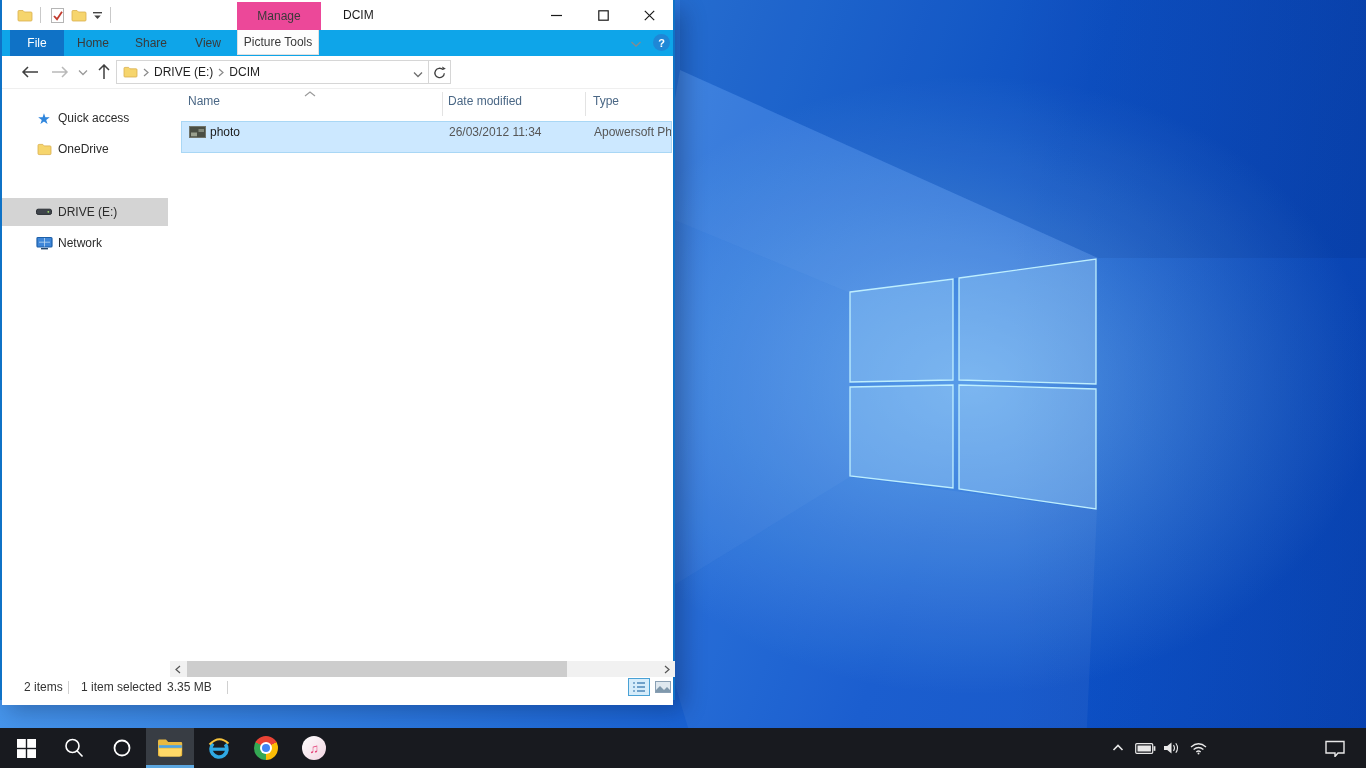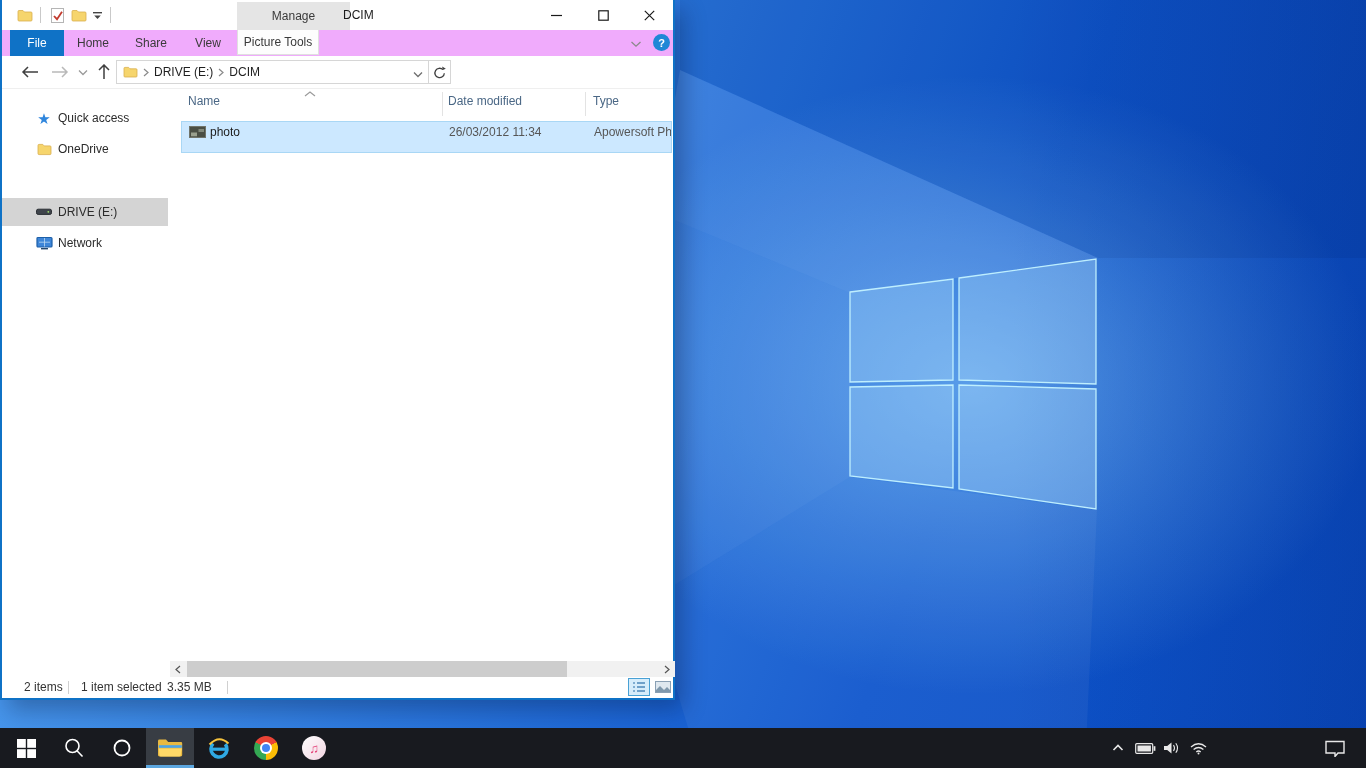--- a/index.html
+++ b/index.html
@@ -24,27 +24,27 @@
   
   .win{position:absolute;left:0;top:0;width:675px;height:700px;background:#fff;
        box-sizing:border-box;border-left:2px solid #0f72c6;border-right:2px solid #0f72c6;
        border-bottom:2px solid #0f72c6;box-shadow:8px 10px 22px rgba(0,10,40,.30);}
 
   
   .titlebar{position:absolute;left:0;top:0;right:0;height:30px;background:#fff;}
   .qat-btn{position:absolute;top:5px;width:20px;height:20px;display:flex;align-items:center;justify-content:center;}
   .qat-sep{position:absolute;top:7px;width:1px;height:16px;background:#c9c9c9;}
   .win-title{position:absolute;left:341px;top:0;height:30px;line-height:30px;color:#1a1a1a;}
-  .manage-chip{position:absolute;left:235px;top:2px;width:113px;height:28px;background:#e5e5e5;
+  .manage-chip{position:absolute;left:235px;top:2px;width:84px;height:28px;background:#ec4899;
                display:flex;align-items:center;justify-content:center;color:#3a3a3a;}
   .cap-btn{position:absolute;top:0;height:30px;width:45px;display:flex;align-items:center;justify-content:center;}
   .cap-close{width:51px;}
 
   
-  .tabsrow{position:absolute;left:0;top:30px;right:0;height:26px;background:#f0abfc;border-bottom:1px solid #e6e6e6;}
+  .tabsrow{position:absolute;left:0;top:30px;right:0;height:26px;background:#0ea5e9;border-bottom:1px solid #e6e6e6;}
   .tab{position:absolute;top:0;height:26px;display:flex;align-items:center;justify-content:center;color:#3a3a3a;}
   .tab-file{left:8px;width:54px;background:#0f72c6;color:#fff;}
   .tab-home{left:62px;width:58px;}
   .tab-share{left:120px;width:58px;}
   .tab-view{left:178px;width:56px;}
   .tab-picture{left:235px;width:82px;height:25px;background:#fdfdfd;border:1px solid #e0e0e0;border-top:none;box-sizing:border-box;}
   .ribbon-collapse{position:absolute;left:628px;top:37px;width:16px;height:12px;}
   .help-btn{position:absolute;left:651px;top:34px;width:17px;height:17px;border-radius:50%;background:#1f87d6;
             color:#fff;font-weight:bold;font-size:11px;display:flex;align-items:center;justify-content:center;}
 
@@ -79,21 +79,21 @@
   .fname{position:absolute;left:28px;top:3px;color:#1c1c1c;}
   .fdate{position:absolute;left:267px;top:3px;color:#565656;}
   .ftype{position:absolute;left:412px;top:3px;color:#565656;}
 
   
   .hscroll{position:absolute;left:168px;top:661px;width:505px;height:16px;background:#f1f1f1;}
   .hs-arrow{position:absolute;top:0;width:16px;height:16px;display:flex;align-items:center;justify-content:center;}
   .hs-thumb{position:absolute;left:17px;top:0;width:380px;height:16px;background:#cdcdcd;}
 
   
-  .statusbar{position:absolute;left:0;right:0;top:677px;height:21px;background:#fff;}
+  .statusbar{position:absolute;left:0;right:0;top:677px;height:28px;background:#fff;}
   .sb-text{position:absolute;top:3px;color:#333;}
   .sb-div{position:absolute;top:4px;width:1px;height:13px;background:#d0d0d0;}
   .viewtoggle{position:absolute;top:1px;width:22px;height:18px;box-sizing:border-box;
               display:flex;align-items:center;justify-content:center;}
   .vt-details{left:626px;background:#d6ecfa;border:1px solid #49a1d5;}
   .vt-thumbs{left:650px;}
 
   
   .taskbar{position:absolute;left:0;top:728px;width:1366px;height:40px;background:#181a1f;}
   .tb-cell{position:absolute;top:0;width:48px;height:40px;display:flex;align-items:center;justify-content:center;}

